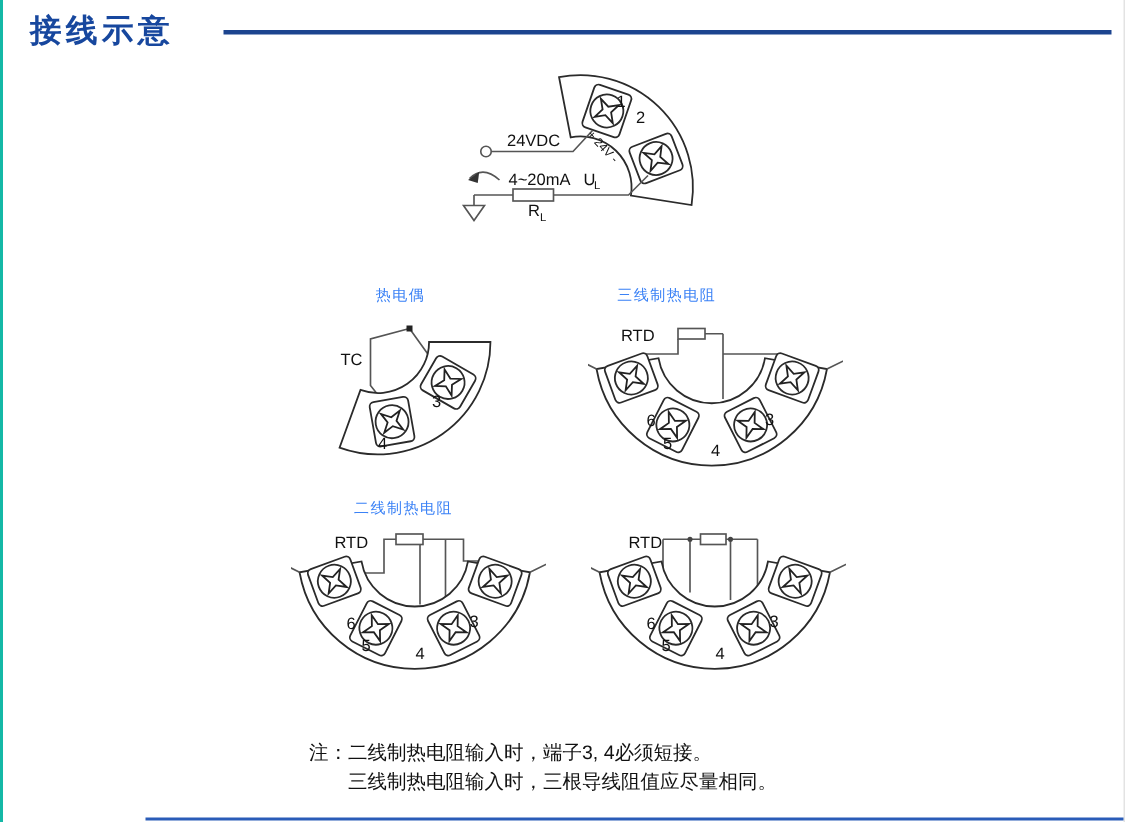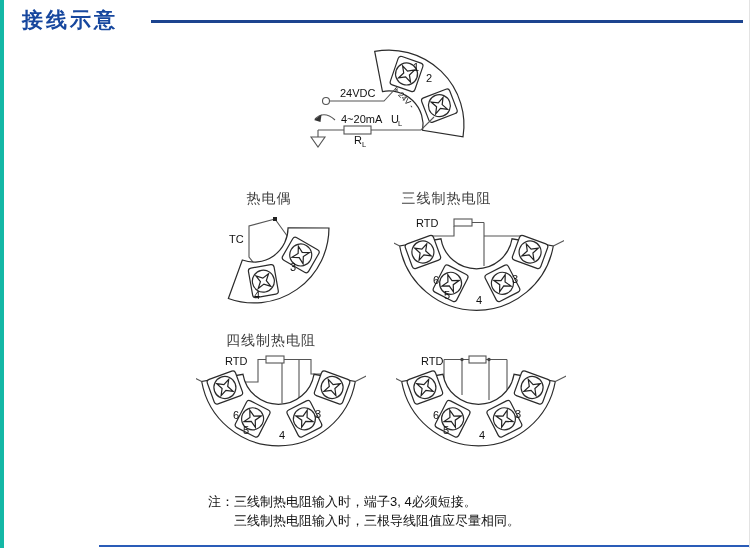--- a/index.html
+++ b/index.html
@@ -1,23 +1,23 @@
 <!DOCTYPE html>
 <html><head>
 <meta charset="utf-8">
 <style>
   html,body{margin:0;padding:0;background:#fff;}
   #page{position:relative;width:750px;height:548px;background:#fff;overflow:hidden;
         font-family:"Liberation Sans","DejaVu Sans",sans-serif;
-        border-left:4px solid #14b8a6;border-right:1px solid #e3e3e3;box-sizing:border-box;}
+        border-left:2px solid #14b8a6;border-right:1px solid #e3e3e3;box-sizing:border-box;}
   .abs{position:absolute;}
   #page-title{left:18px;top:6px;font-size:21px;font-weight:bold;color:#17479e;letter-spacing:3px;}
   #title-rule{left:147px;top:20px;width:592px;height:3px;background:#1c448f;}
   #bottom-rule{left:95px;top:545px;width:655px;height:2px;background:#2a5cb8;}
-  .caption{font-size:14px;color:#404040;text-align:center;letter-spacing:1px;}
+  .caption{font-size:10px;color:#3b82f6;text-align:center;letter-spacing:1px;}
   .note{left:204px;top:492px;font-size:13px;color:#111;line-height:19px;white-space:nowrap;}
   .note .l2{margin-left:26px;}
   svg text{font-family:"Liberation Sans","DejaVu Sans",sans-serif;fill:#111;}
   .blk{fill:#fff;stroke:#2b2b2b;stroke-width:1.2;}
   .wr{fill:none;stroke:#555;stroke-width:1.1;}
   .comp{fill:#fff;stroke:#555;stroke-width:1.1;}
   .tnum{font-size:11px;text-anchor:middle;}
   .slbl{font-size:11px;}
   .sub{font-size:7.5px;}
 </style>
@@ -87,21 +87,21 @@
     <path class="wr" d="M60,14 V24 H38 M78,10.5 H90 M90,10.5 V54 M90,24 H128"></path>
     <use href="#bowl4" transform="translate(82.5,20.5)"></use>
     <rect x="60" y="7" width="18" height="7" class="comp"></rect>
     <text x="22" y="15" class="slbl">RTD</text>
     <text x="42" y="72" class="tnum">6</text>
     <text x="53" y="87" class="tnum">5</text>
     <text x="85" y="92" class="tnum">4</text>
     <text x="121" y="71" class="tnum">3</text>
   </svg>
 
-  <div class="abs caption" style="left:197px;top:332px;width:140px">四线制热电阻</div>
+  <div class="abs caption" style="left:197px;top:332px;width:140px">二线制热电阻</div>
   <svg class="abs" style="left:192px;top:348px" width="170" height="115" viewBox="0 0 170 115">
     <path class="wr" d="M70,11.5 H62 V34 H46 V44 M86,14 V55 M88,11.5 H103 V58 M103,11.5 H115 V26 H125 V35"></path>
     <use href="#bowl4" transform="translate(82.5,20)"></use>
     <rect x="70" y="8" width="18" height="7" class="comp"></rect>
     <text x="29" y="17" class="slbl">RTD</text>
     <text x="40" y="71" class="tnum">6</text>
     <text x="50" y="86" class="tnum">5</text>
     <text x="86" y="91" class="tnum">4</text>
     <text x="122" y="70" class="tnum">3</text>
   </svg>
@@ -113,18 +113,18 @@
     <circle cx="66" cy="11.5" r="1.7" style="fill:#444"></circle>
     <circle cx="93" cy="11.5" r="1.7" style="fill:#444"></circle>
     <text x="25" y="17" class="slbl">RTD</text>
     <text x="40" y="71" class="tnum">6</text>
     <text x="50" y="86" class="tnum">5</text>
     <text x="86" y="91" class="tnum">4</text>
     <text x="122" y="70" class="tnum">3</text>
   </svg>
 
   <div class="abs note">
-    <div><span>注：</span><span>三线制热电阻输入时，端子3, 4必须短接。</span></div>
+    <div><span>注：</span><span>二线制热电阻输入时，端子3, 4必须短接。</span></div>
     <div class="l2"><span>三线制热电阻输入时，三根导线阻值应尽量相同。</span></div>
   </div>
 
   <div class="abs" id="bottom-rule"></div>
 </div>
 
 </body></html>

